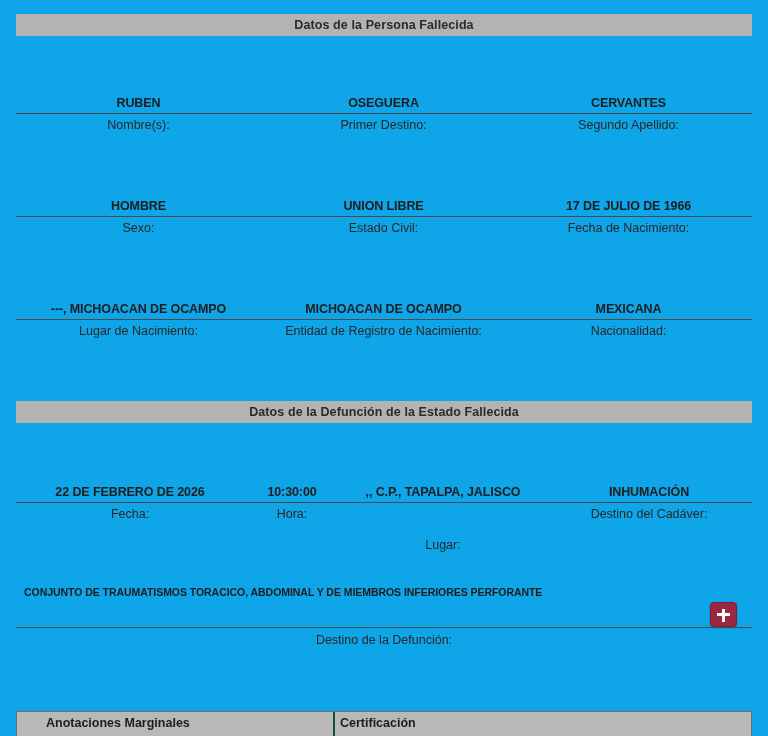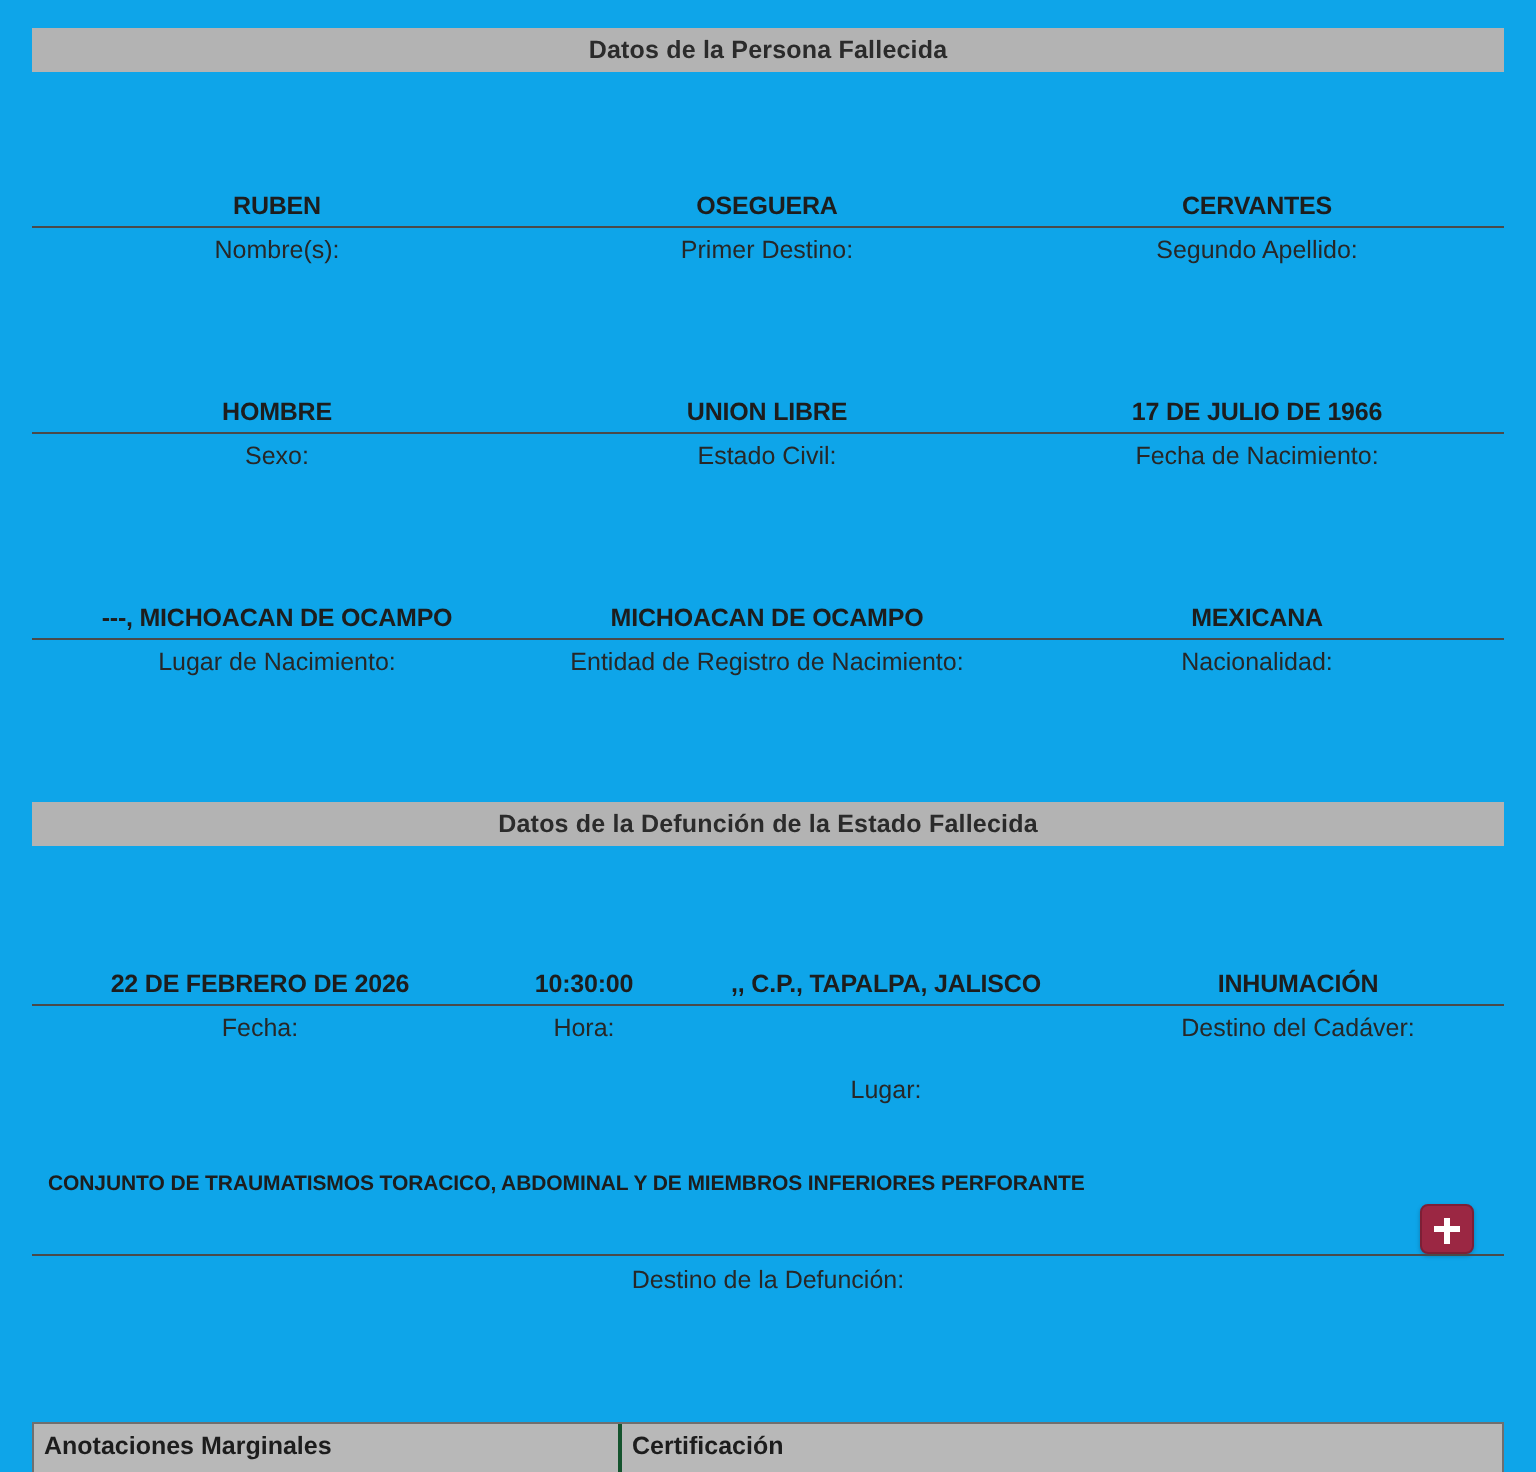--- a/index.html
+++ b/index.html
@@ -126,20 +126,21 @@
     position: absolute;
     top: 0;
     height: 100%;
     font-size: 12.5px;
     font-weight: bold;
     color: #1d1d1d;
     line-height: 23px;
     padding-left: 5px;
     box-sizing: border-box;
     white-space: nowrap;
+    margin-left: 24px;
   }
   .bt-cell.col1 { left: 0;     width: 292px; }
   .bt-cell.col2 { left: 292px; width: 444px; border-left: 2px solid #14532d; }
 </style>
 </head>
 <body>
 
 <div class="page">
 
   <div class="section-bar" style="top:14px;">Datos de la Persona Fallecida</div>

